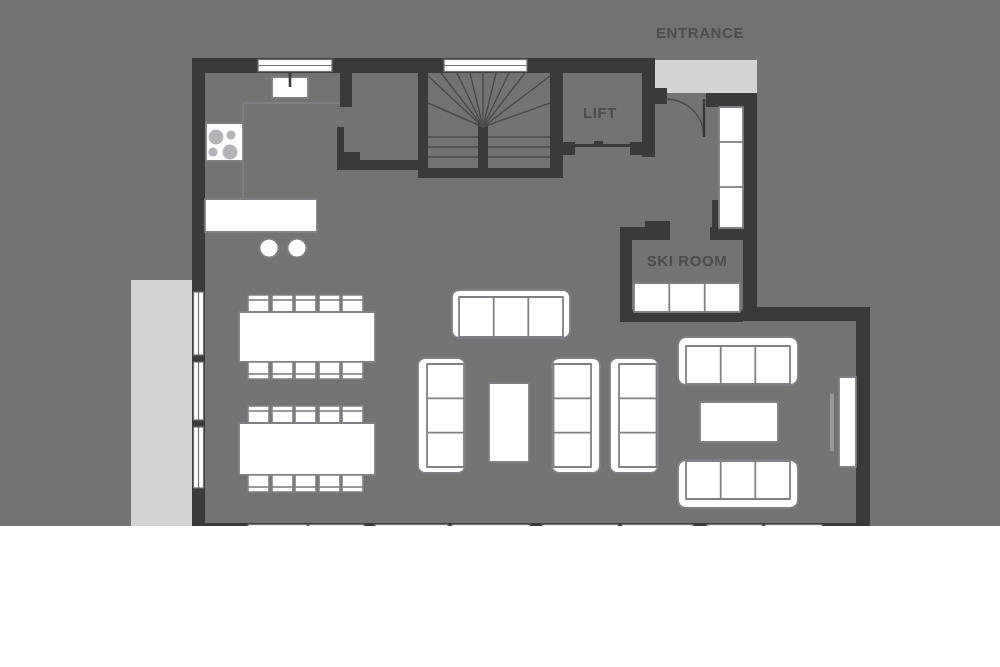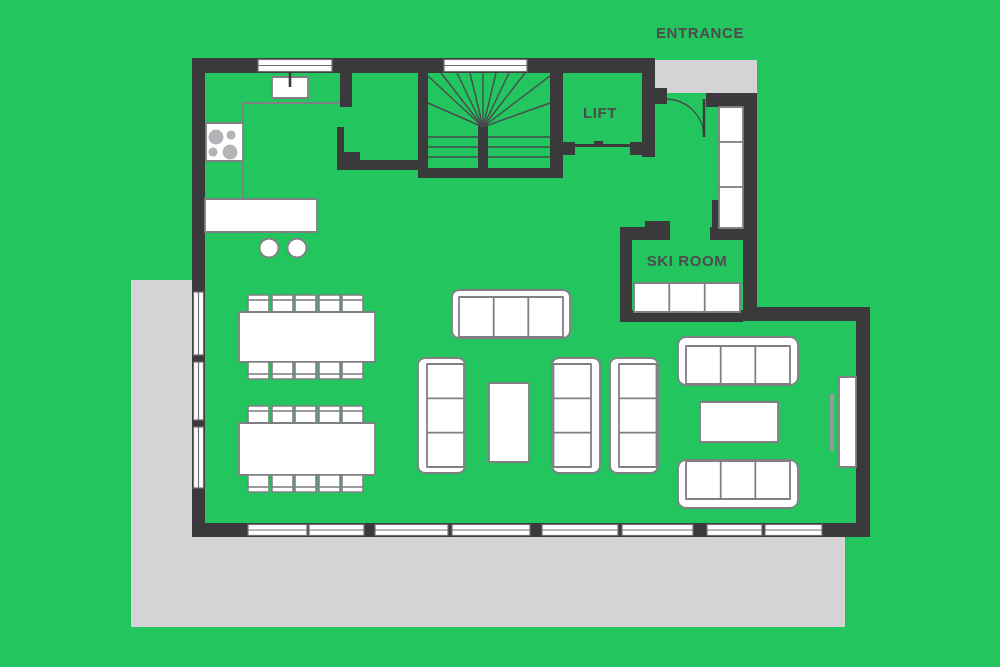--- a/index.html
+++ b/index.html
@@ -1,20 +1,20 @@
 <!DOCTYPE html>
 <html><head>
 <meta charset="utf-8">
 <title>Floor Plan</title>
 <style>
   html,body{margin:0;padding:0;background:#ffffff;}
   .canvas{
     position:relative;
-    width:1000px;height:667px;
-    background:#22c55e;
+    width:1000px;height:526px;
+    background:#737373;
     font-family:"Liberation Sans", sans-serif;
     overflow:hidden;
   }
   svg{position:absolute;left:0;top:0;}
   text.room-label{
     font-family:"Liberation Sans", sans-serif;
     font-weight:bold;
     font-size:15px;
     letter-spacing:.6px;
   }

